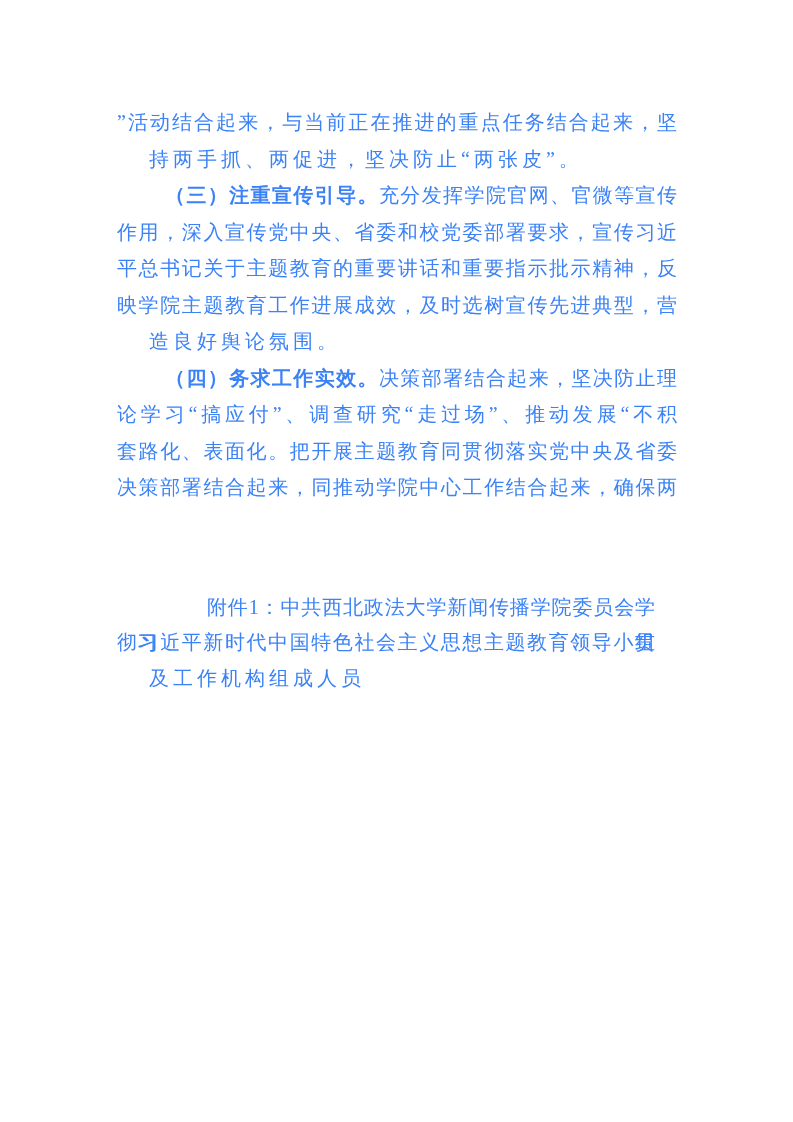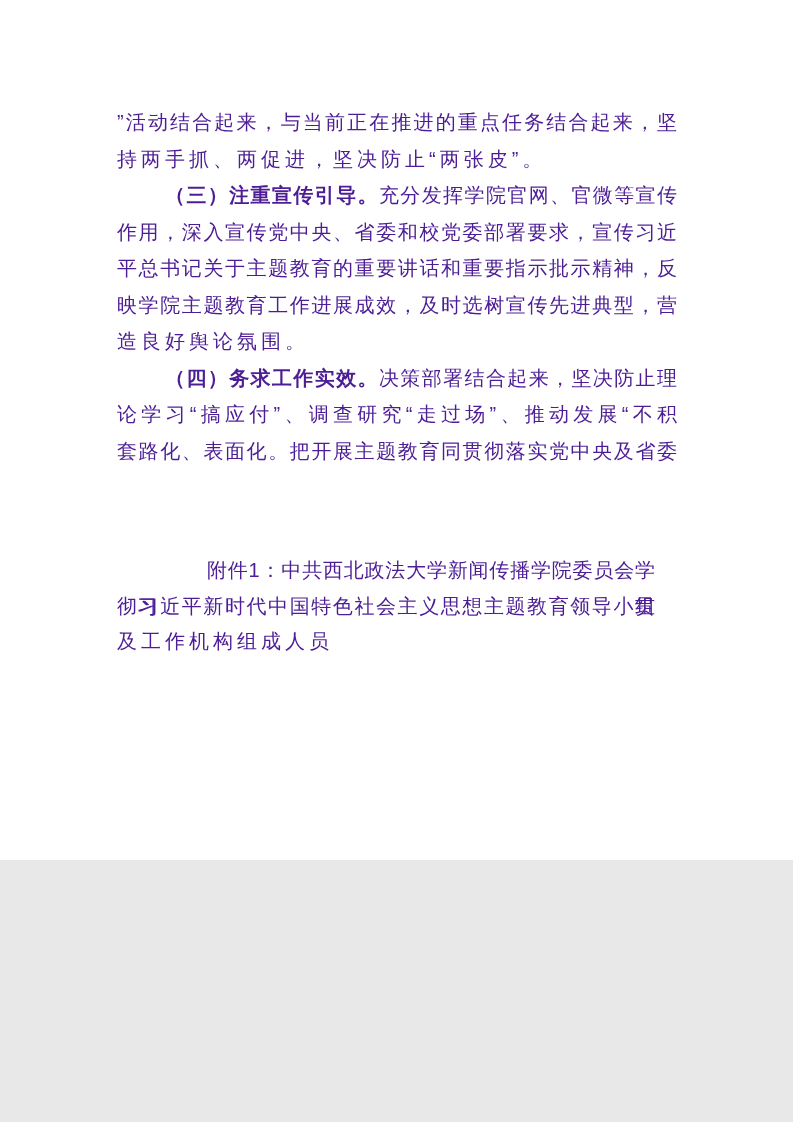--- a/index.html
+++ b/index.html
@@ -3,26 +3,26 @@
 <meta charset="utf-8">
 <style>
   html, body {
     margin: 0;
     padding: 0;
     background: #e8e8e8;
   }
   .page {
     position: relative;
     width: 793px;
-    height: 860px;
+    height: 1122px;
     margin: 0 auto;
     background: #ffffff;
     overflow: hidden;
-    font-family: Liberation Sans, sans-serif;
-    color: #4c1d95;
+    font-family: Liberation Serif, serif;
+    color: #3b82f6;
   }
   .body-text {
     position: absolute;
     left: 117px;
     top: 104px;
     width: 560px;
   }
   .line {
     font-size: 20px;
     line-height: 36.5px;
@@ -31,20 +31,21 @@
   }
   
   .fill {
     text-align: justify;
     text-align-last: justify;
   }
   
   .last {
     text-align: left;
     letter-spacing: 4px;
+    margin-left: 32px;
   }
   .indent2 { text-indent: 48px; }
   .indent3 { text-indent: 70px; margin-left: 20px; }
   .bhead {
     font-weight: 700;
     margin-top: 33px;
   }
   .attach {
     margin-top: 84px;
     width: 538px;
@@ -63,20 +64,21 @@
     <div class="line fill"><span class="bhead"></span><span>”活动结合起来，与当前正在推进的重点任务结合起来，坚</span></div>
     <div class="line last"><span class="bhead"></span><span>持两手抓、两促进，坚决防止“两张皮”。</span></div>
     <div class="line fill indent2"><span class="bhead">（三）注重宣传引导。</span><span>充分发挥学院官网、官微等宣传</span></div>
     <div class="line fill"><span class="bhead"></span><span>作用，深入宣传党中央、省委和校党委部署要求，宣传习近</span></div>
     <div class="line fill"><span class="bhead"></span><span>平总书记关于主题教育的重要讲话和重要指示批示精神，反</span></div>
     <div class="line fill"><span class="bhead"></span><span>映学院主题教育工作进展成效，及时选树宣传先进典型，营</span></div>
     <div class="line last"><span class="bhead"></span><span>造良好舆论氛围。</span></div>
     <div class="line fill indent2"><span class="bhead">（四）务求工作实效。</span><span>决策部署结合起来，坚决防止理</span></div>
     <div class="line fill"><span class="bhead"></span><span>论学习“搞应付”、调查研究“走过场”、推动发展“不积</span></div>
     <div class="line fill"><span class="bhead"></span><span>套路化、表面化。把开展主题教育同贯彻落实党中央及省委</span></div>
+    <div class="line fill"><span class="bhead"></span><span>决策部署结合起来，同推动学院中心工作结合起来，确保两</span></div>
 
     <div class="attach">
       <div class="line fill indent3"><span>附件1：中共西北政法大学新闻传播学院委员会学习贯</span></div>
       <div class="line fill"><span>彻习近平新时代中国特色社会主义思想主题教育领导小组</span></div>
       <div class="line last"><span>及工作机构组成人员</span></div>
     </div>
 
   </div>
 </div>
 

